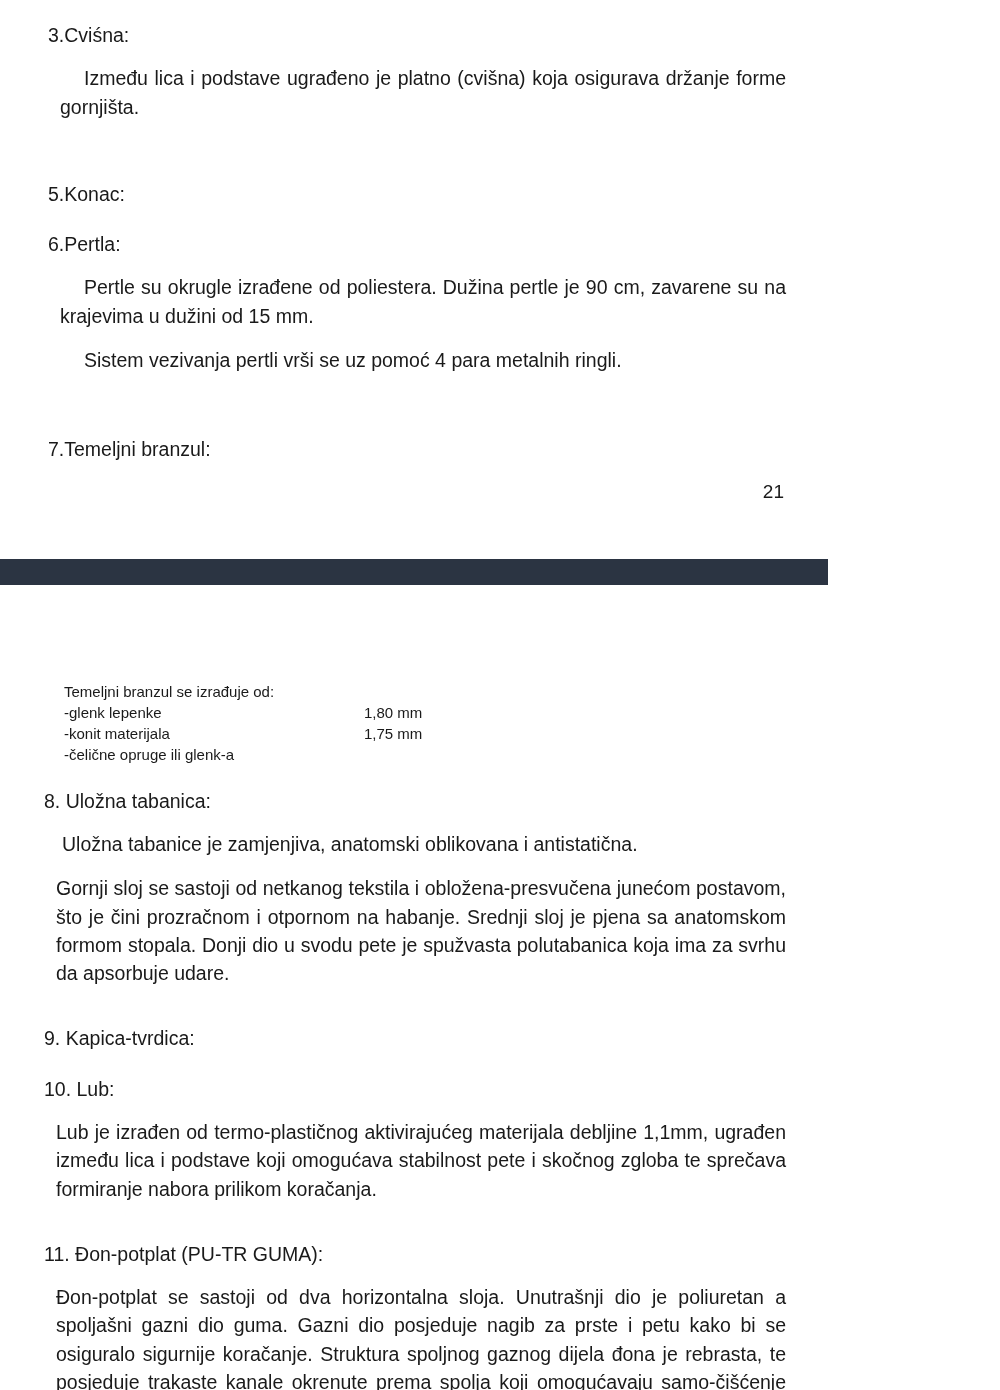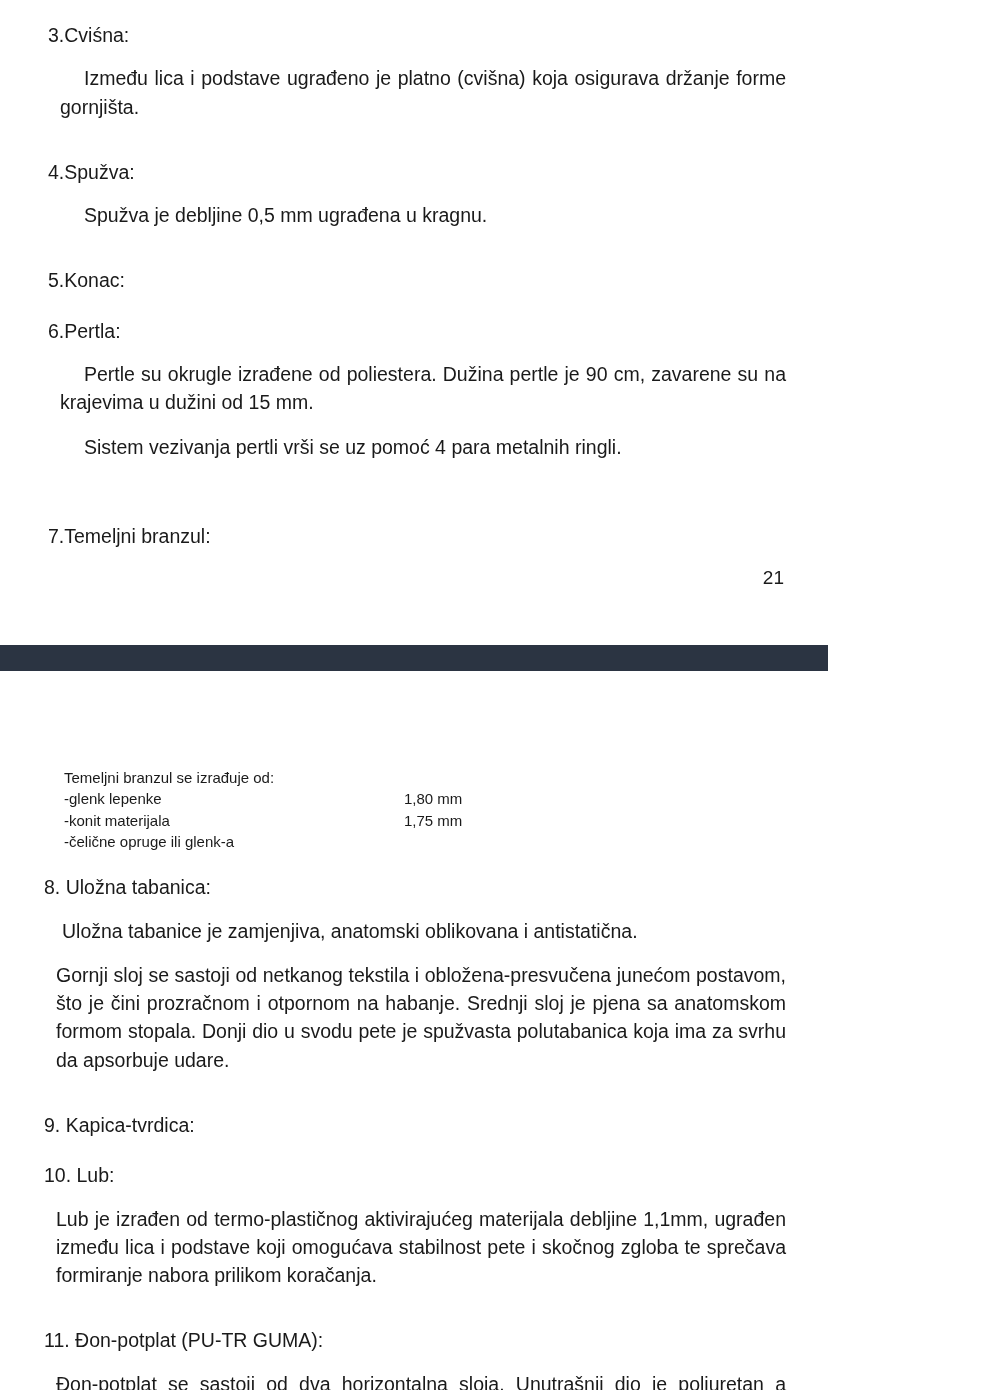--- a/index.html
+++ b/index.html
@@ -64,21 +64,20 @@
     padding-top: 96px;
   }
 
   .sub-list {
     font-size: 15px;
     line-height: 1.42;
     padding-left: 24px;
   }
   .sub-list .row {
     display: flex;
-    gap: 40px;
   }
   .sub-list .row .name {
     width: 300px;
   }
   .sub-list .row .val {
     width: 160px;
   }
 
   .char-title {
     font-size: 19.5px;
@@ -117,24 +116,20 @@
 
     <div class="gap-md"></div>
 
     <div class="block section-top">
       <div class="heading">3.Cviśna:</div>
       <p class="para indent">Između lica i podstave ugrađeno je platno (cvišna) koja osigurava držanje forme gornjišta.</p>
     </div>
 
     <div class="gap-md"></div>
 
-    <div class="block section-top">
-      <div class="heading">4.Spužva:</div>
-      <p class="para indent">Spužva je debljine 0,5 mm ugrađena u kragnu.</p>
-    </div>
 
     <div class="gap-md"></div>
 
     <div class="block section-top">
       <div class="heading">5.Konac:</div>
     </div>
 
     <div class="gap-md"></div>
 
     <div class="block section-top">

